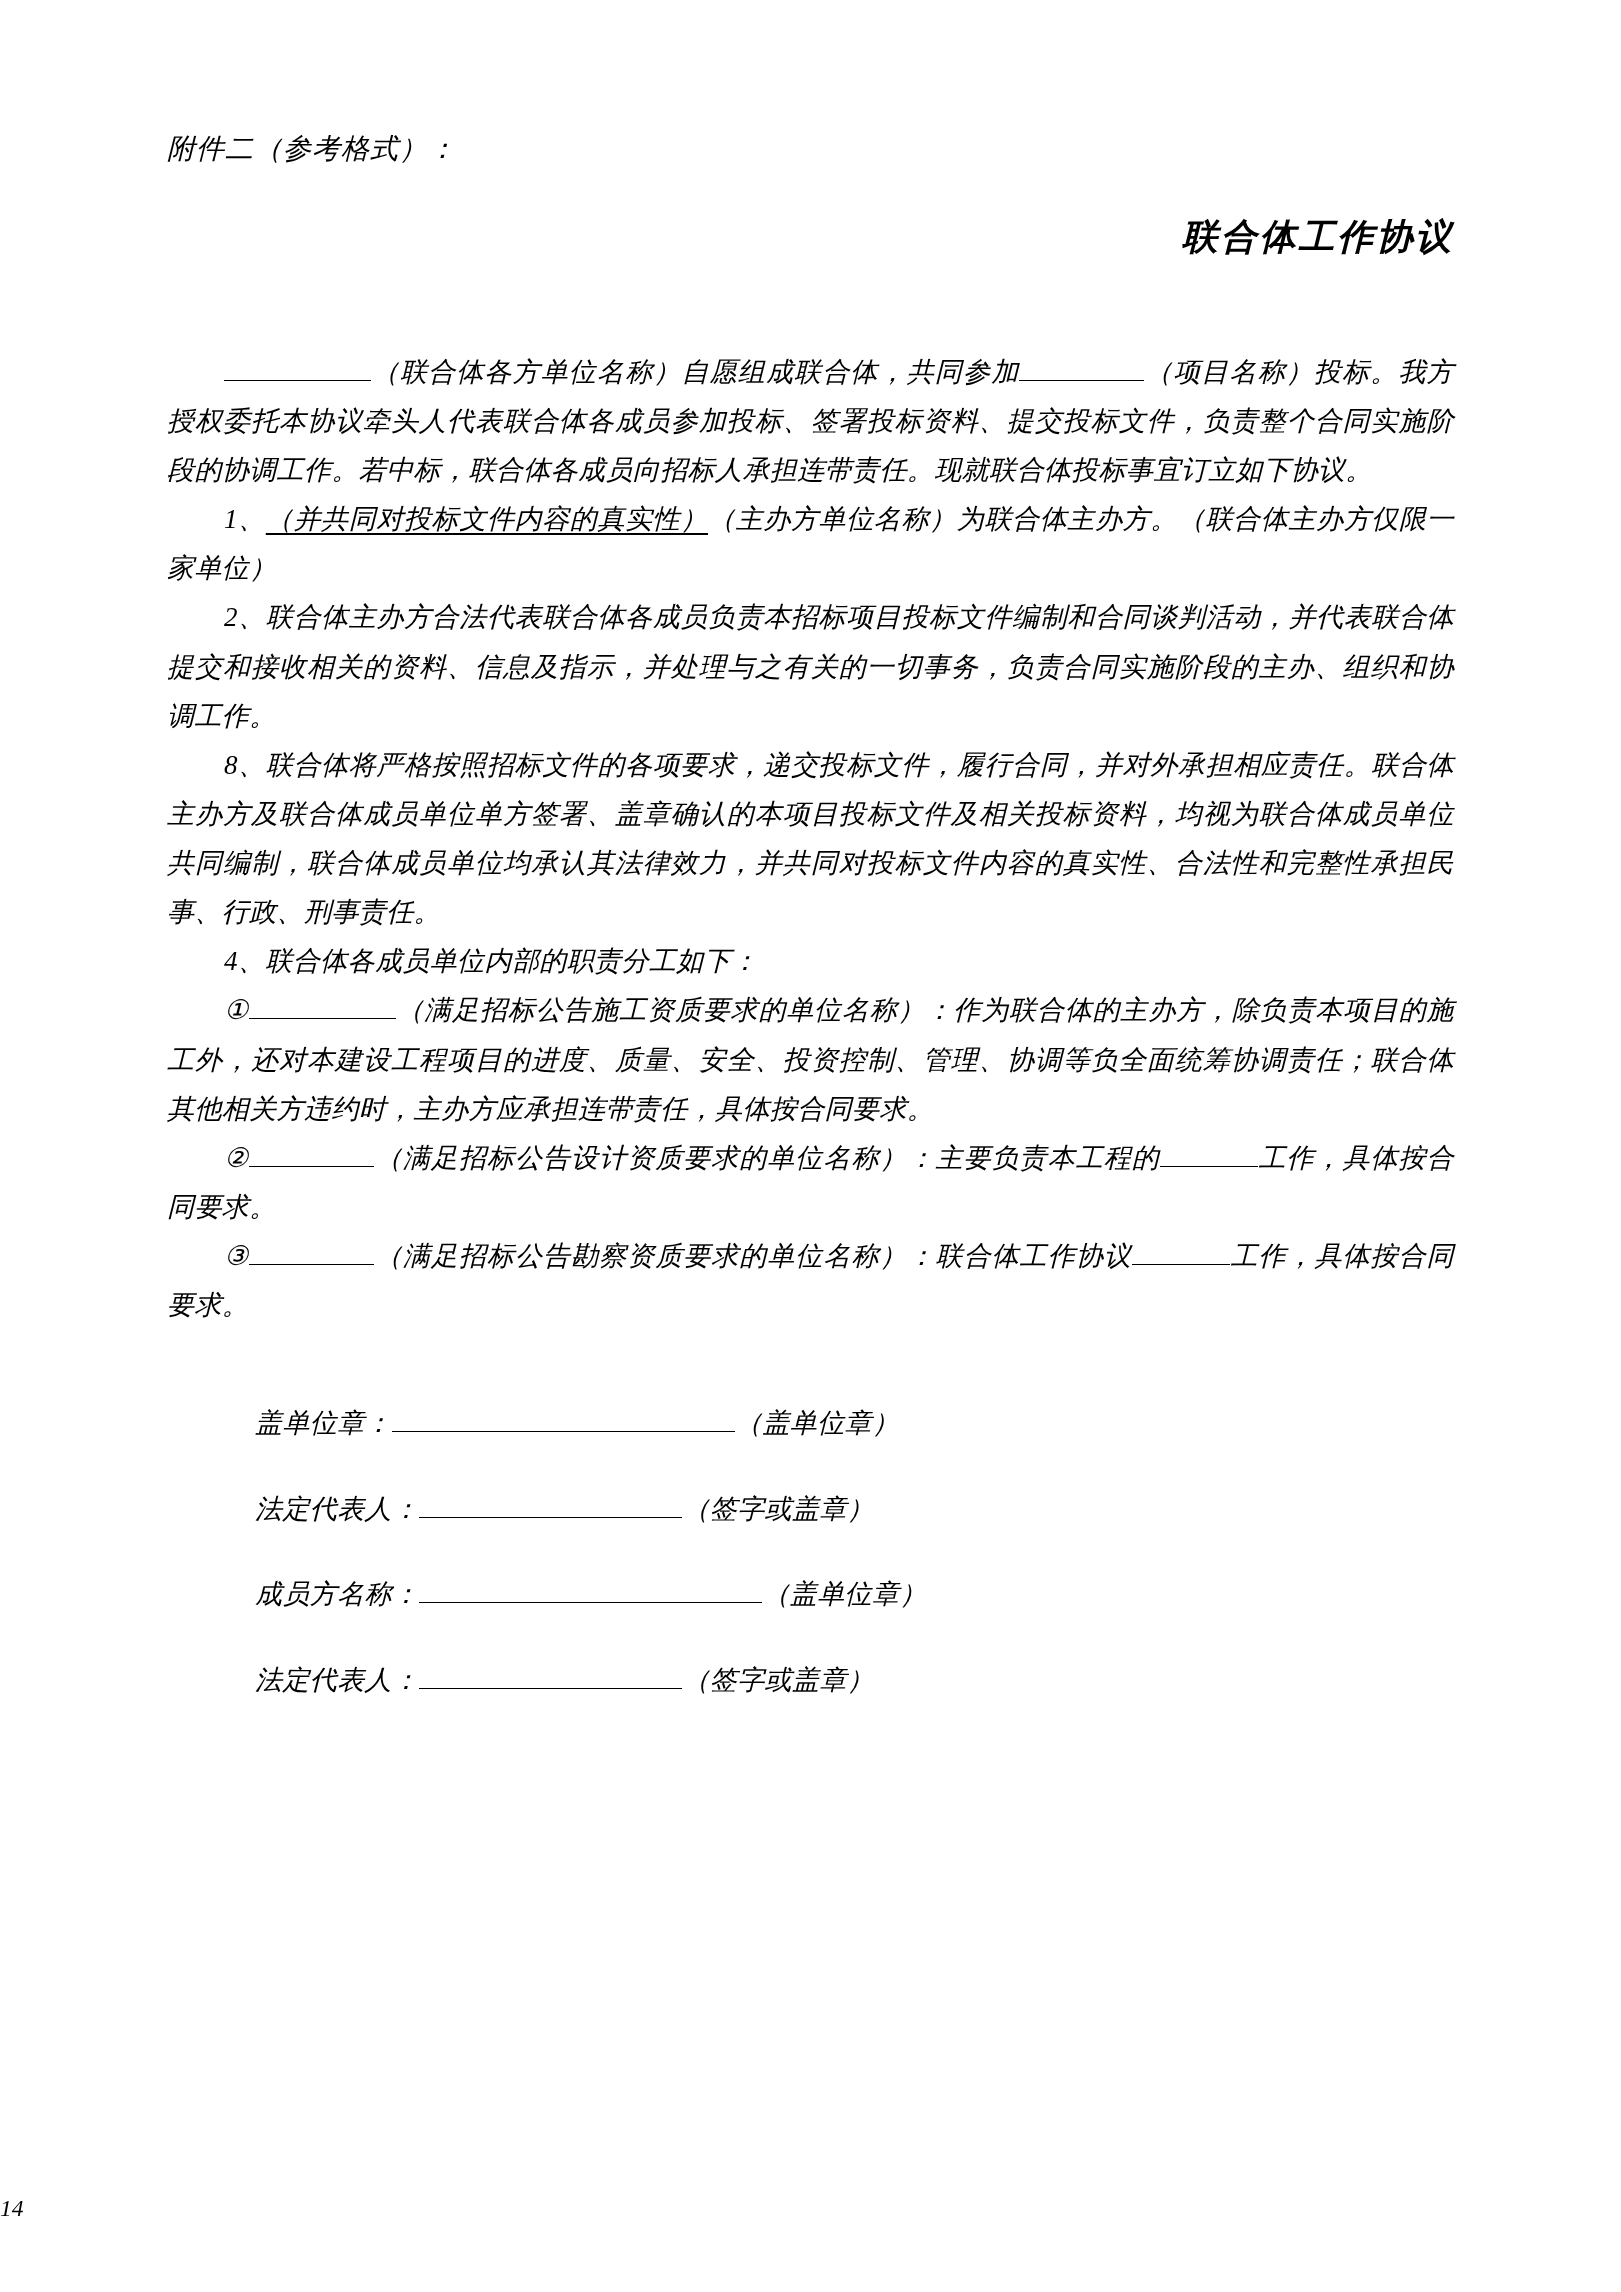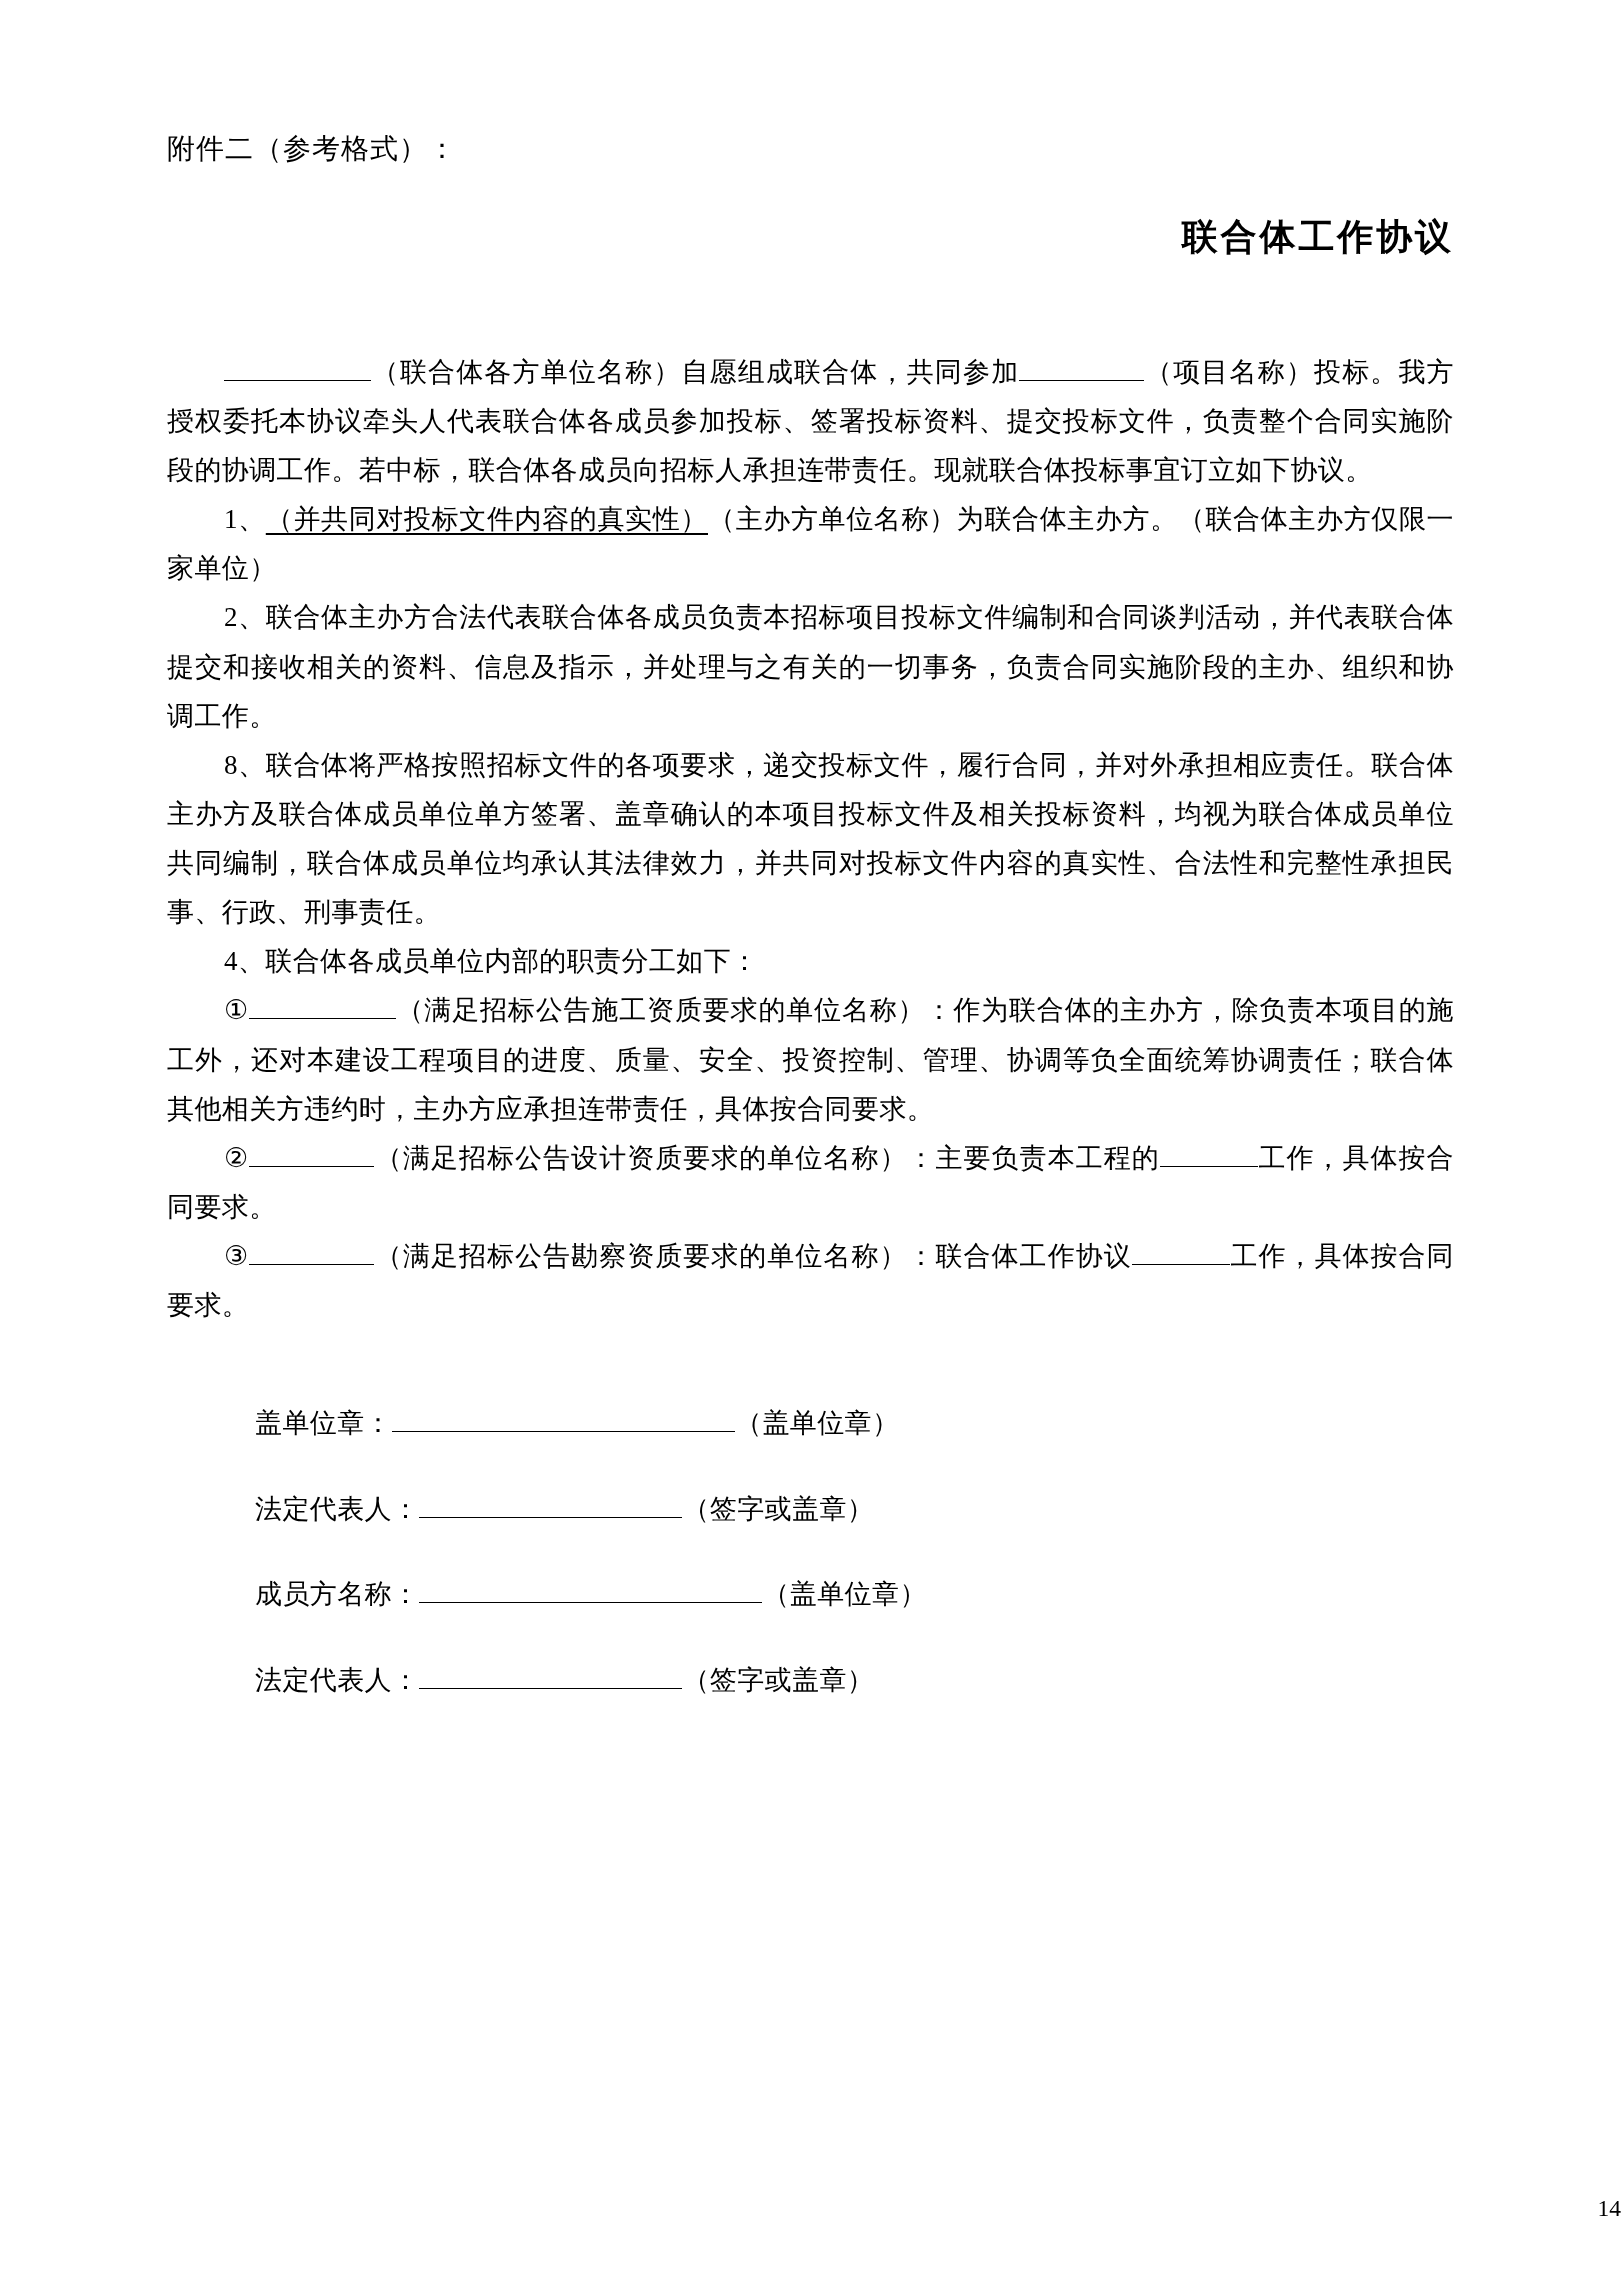--- a/index.html
+++ b/index.html
@@ -11,20 +11,21 @@
     font-family: "Liberation Serif", "DejaVu Serif", serif;
     color: #000000;
   }
   .page {
     width: 1621px;
     height: 2293px;
     box-sizing: border-box;
     position: relative;
     background: #ffffff;
     padding: 118px 167px 59px 167px;
+    font-style: italic;
   }
   .attachment-label {
     font-size: 28px;
     line-height: 1.5;
     letter-spacing: 1px;
     margin-top: 9.8px;
     margin-bottom: 0;
   }
   .doc-title {
     text-align: right;
@@ -79,21 +80,21 @@
     height: 1.1em;
   }
   .sig-line-long { width: 343px; }
   .sig-line-short { width: 263px; }
 
   .page-number {
     position: absolute;
     left: 0;
     right: 0;
     bottom: 71px;
-    text-align: right;
+    text-align: left;
     font-size: 23.5px;
   }
 </style>
 </head>
 <body>
 
 <div class="page">
 
   <div class="attachment-label">附件二（参考格式）：</div>
 

